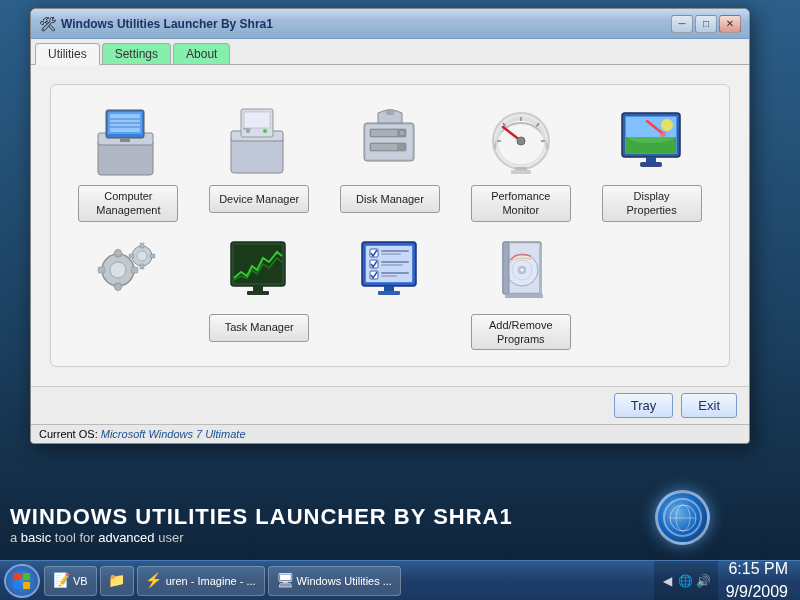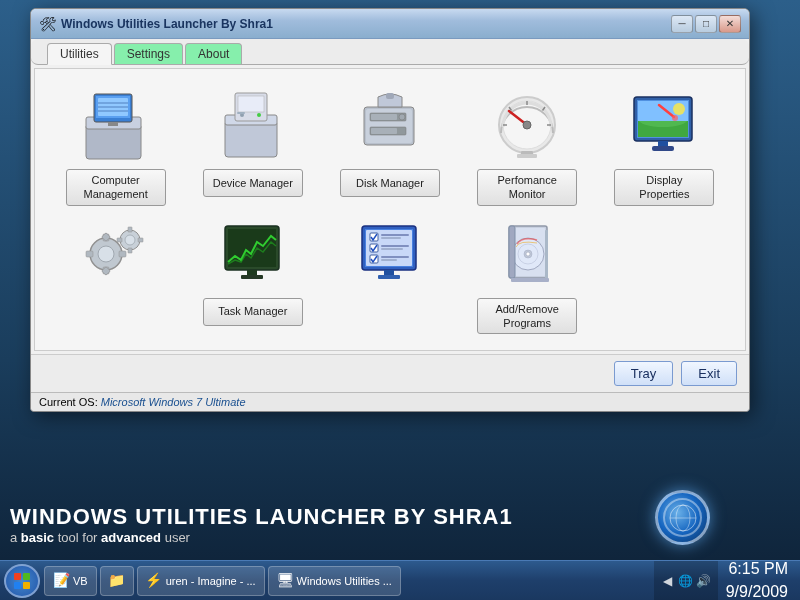--- a/index.html
+++ b/index.html
@@ -32,21 +32,21 @@
       font-weight: 900;
       letter-spacing: 1px;
       text-transform: uppercase;
     }
     .desktop-text p {
       font-size: 13px;
       font-weight: 300;
       color: #ccc;
     }
     .desktop-text p strong {
-      font-weight: 700;
+      font-weight: 400;
       color: white;
       text-align: right;
     }
 
     
     .globe-icon {
       position: absolute;
       bottom: 55px;
       right: 90px;
       width: 55px;
@@ -199,25 +199,24 @@
       cursor: pointer;
       color: #333;
     }
     .tb-ctrl-btn.close-btn {
       background: linear-gradient(180deg, #f5ddd8, #d9998a);
     }
 
     
     .tab-bar {
       background: #ececec;
-      padding: 4px 16px 0;
+      padding: 4px 4px 0;
       display: flex;
       gap: 2px;
       border-bottom: 1px solid #aaa;
-      border-radius: 7px;
     }
     .tab {
       padding: 3px 12px;
       font-size: 12px;
       border: 1px solid #aaa;
       border-bottom: none;
       border-radius: 4px 4px 0 0;
       cursor: pointer;
       background: #86efac;
       color: #333;
@@ -227,22 +226,22 @@
       border-bottom: 1px solid #f5f5f5;
       margin-bottom: -1px;
       z-index: 1;
     }
 
     
     .content-area {
       background: #f5f5f5;
       padding: 12px;
       border: 1px solid #ccc;
-      margin: 3px;
-      border-radius: 0;
+      margin: 19px;
+      border-radius: 6px;
     }
 
     
     .utilities-grid {
       display: grid;
       grid-template-columns: repeat(5, 1fr);
       gap: 8px;
       padding: 4px;
     }
 

